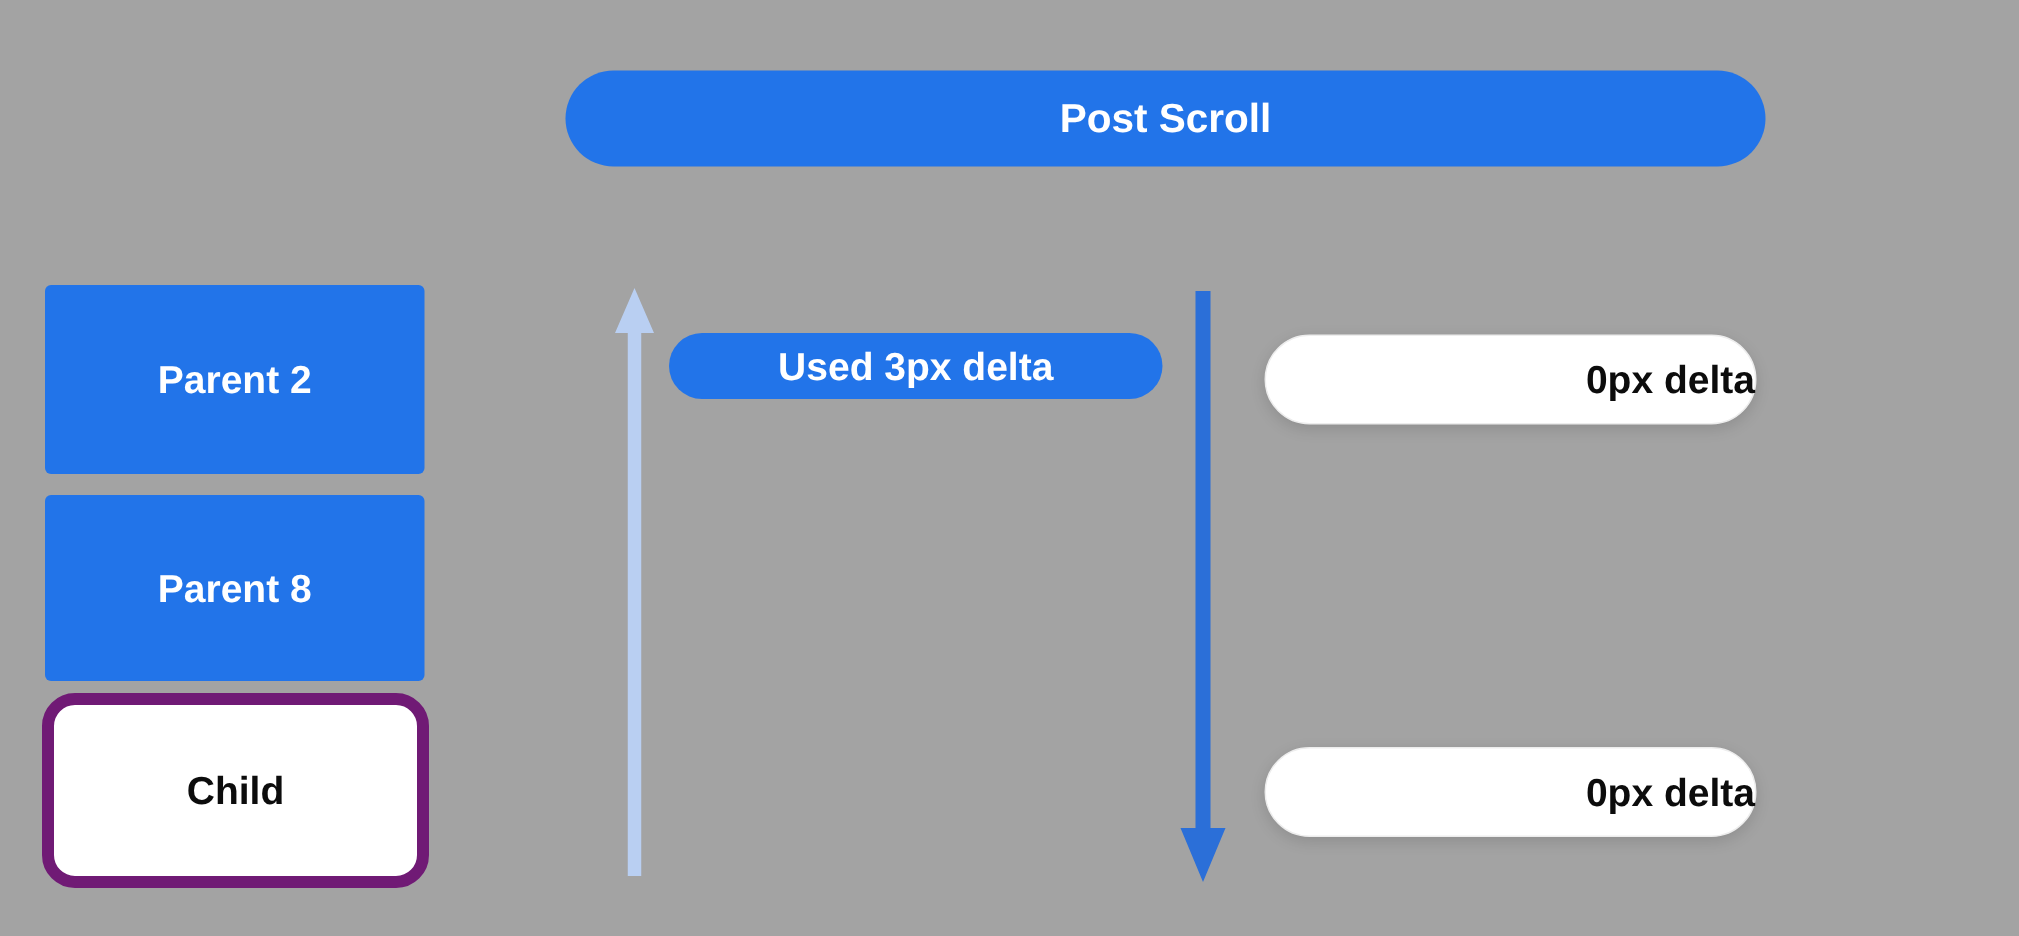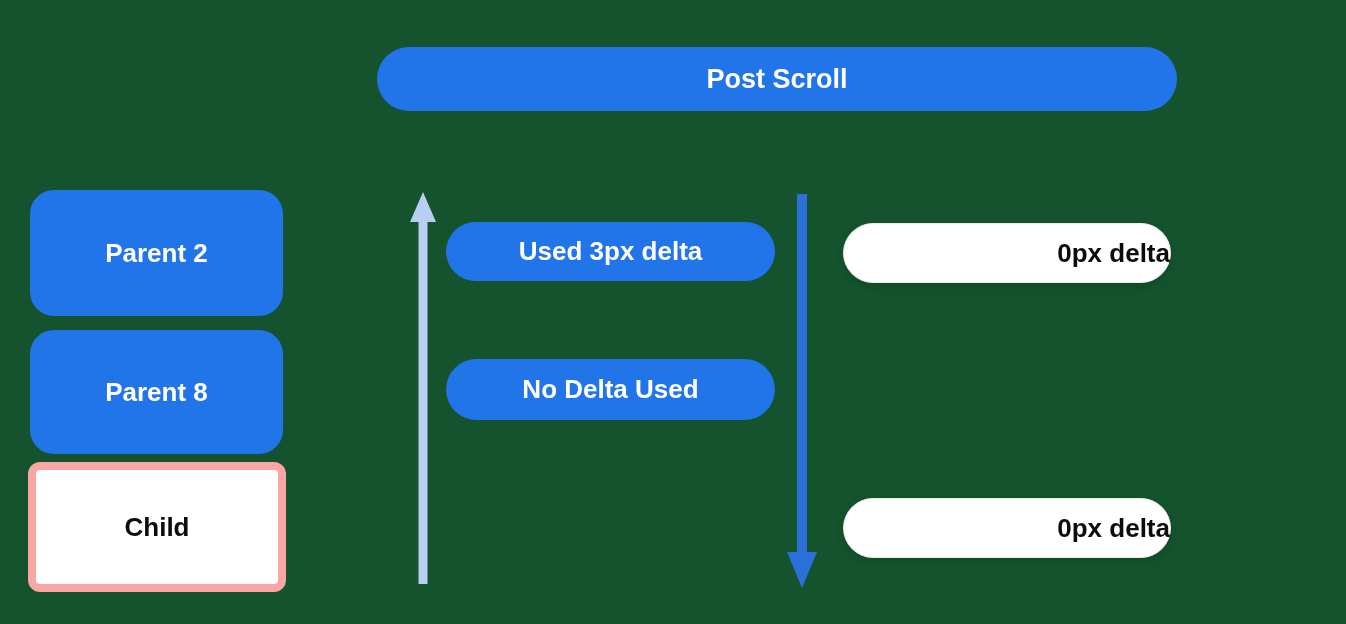--- a/index.html
+++ b/index.html
@@ -2,21 +2,21 @@
 <html><head>
 <meta charset="utf-8">
 <style>
   html, body { margin: 0; padding: 0; background: #ffffff; }
   body { font-family: "Liberation Sans", sans-serif; }
 
   .canvas {
     position: relative;
     width: 1346px;
     height: 624px;
-    background: #14532d;
+    background: #a3a3a3;
     overflow: hidden;
   }
 
   .pill {
     position: absolute;
     display: flex;
     align-items: center;
     justify-content: center;
     border-radius: 999px;
     box-sizing: border-box;
@@ -38,34 +38,34 @@
 
   .banner   { left: 377px; top: 47px;  width: 800px; height: 64px; font-size: 27px; }
 
   .box {
     position: absolute;
     left: 30px;
     width: 253px;
     display: flex;
     align-items: center;
     justify-content: center;
-    border-radius: 24px;
+    border-radius: 4px;
     font-size: 26px;
     box-sizing: border-box;
     white-space: nowrap;
   }
   .box.filled   { background: #2274e9; color: #ffffff; font-weight: 700; }
   .box.outlined { background: #ffffff; color: #0c0c0c; font-weight: 600;
-                  border: 8px solid #fca5a5; border-radius: 12px; }
+                  border: 8px solid #701a75; border-radius: 22px; }
 
   #parent2 { top: 190px; height: 126px; }
   #parent1 { top: 330px; height: 124px; }
   #child   { left: 28px; top: 462px; width: 258px; height: 130px; }
 
-  #pill-used        { left: 446px; top: 222px; width: 329px; height: 59px; font-size: 26px; }
+  #pill-used        { left: 446px; top: 222px; width: 329px; height: 44px; font-size: 26px; }
   #pill-nodelta     { left: 446px; top: 359px; width: 329px; height: 61px; font-size: 26px; }
   #pill-zero-top    { left: 843px; top: 223px; width: 328px; height: 60px; font-size: 26px; }
   #pill-zero-bottom { left: 843px; top: 498px; width: 328px; height: 60px; font-size: 26px; }
 
   .arrow { position: absolute; display: block; }
   #arrow-up   { left: 409px; top: 192px; }
   #arrow-down { left: 786px; top: 194px; }
 </style>
 </head>
 <body>
@@ -86,23 +86,20 @@
     <span>Child</span>
   </div>
 
   <svg class="arrow" id="arrow-up" width="28" height="392" viewBox="0 0 28 392" aria-hidden="true">
     <polygon points="14,0 27,30 18.5,30 18.5,392 9.5,392 9.5,30 1,30" fill="#b9cff2"></polygon>
   </svg>
 
   <div class="pill blue" id="pill-used">
     <span>Used 3px delta</span>
   </div>
-  <div class="pill blue" id="pill-nodelta">
-    <span>No Delta Used</span>
-  </div>
 
   <svg class="arrow" id="arrow-down" width="32" height="394" viewBox="0 0 32 394" aria-hidden="true">
     <polygon points="11,0 21,0 21,358 31,358 16,394 1,358 11,358" fill="#2b6fd8"></polygon>
   </svg>
 
   <div class="pill white" id="pill-zero-top">
     <span>0px delta</span>
   </div>
   <div class="pill white" id="pill-zero-bottom">
     <span>0px delta</span>

